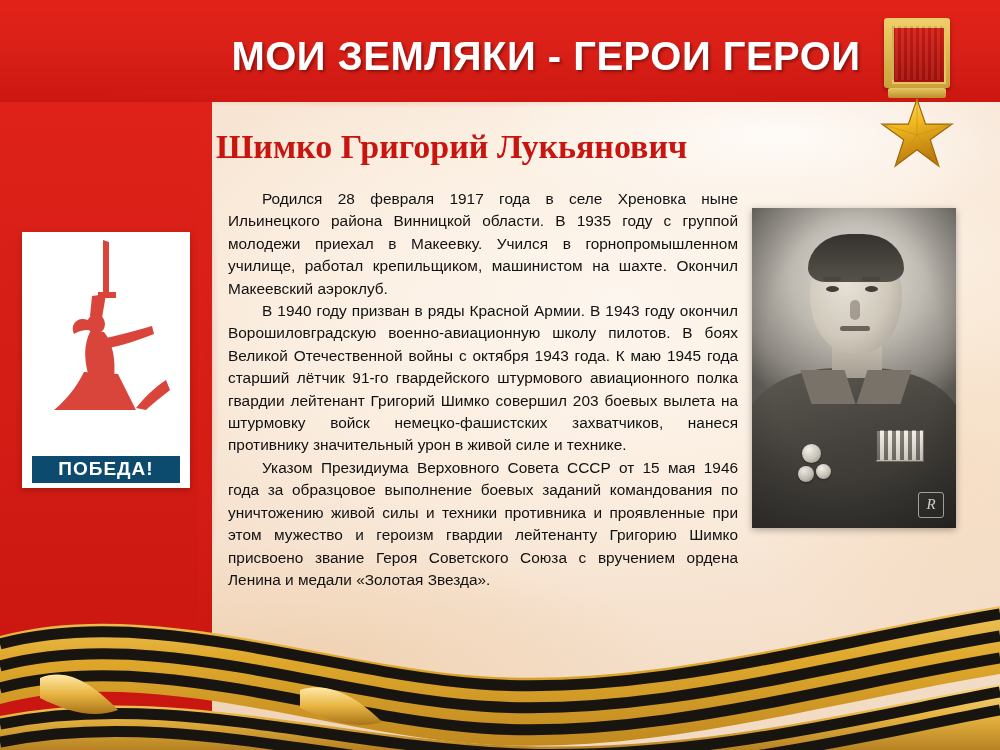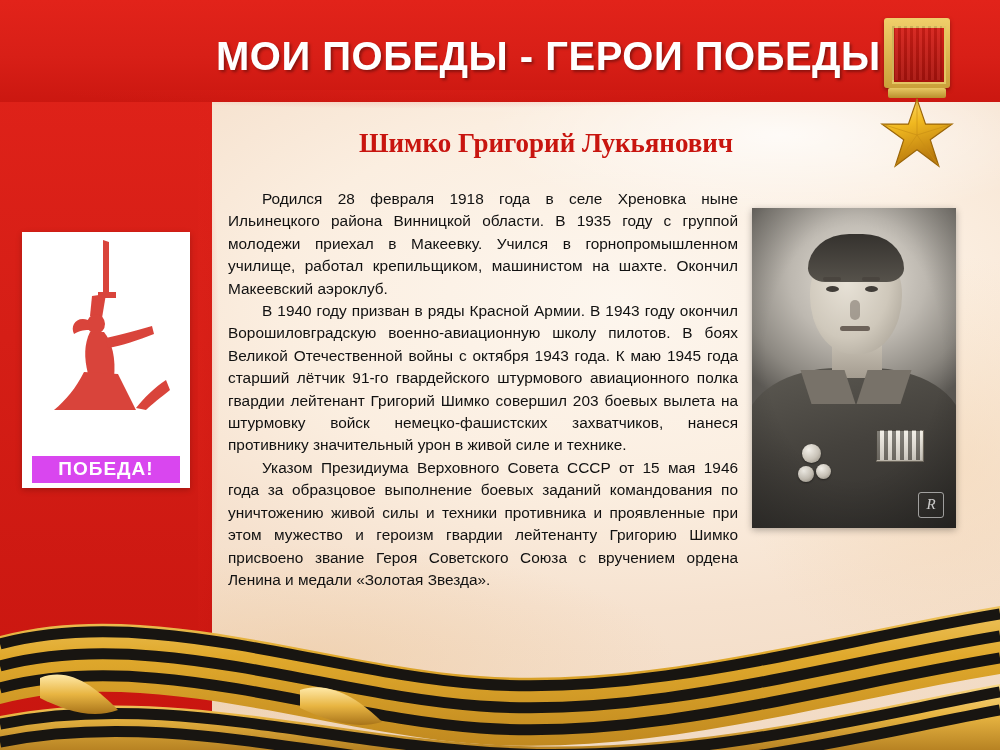--- a/index.html
+++ b/index.html
@@ -120,23 +120,23 @@
     left: 8px; top: 78px;
     width: 78px; height: 78px;
   }
 
   
   #hero-name {
     position: absolute;
     left: 216px;
     top: 128px;
     width: 660px;
-    text-align: center;
+    text-align: left;
     color: #c8150f;
-    font-size: 27px;
+    font-size: 34px;
     font-weight: bold;
     font-family: "Liberation Serif", serif;
     white-space: nowrap;
   }
 
   
   #bio {
     position: absolute;
     left: 228px;
     top: 188px;
@@ -298,21 +298,21 @@
     font-size: 46px;
     font-weight: bold;
     letter-spacing: -1px;
     line-height: 46px;
   }
   #emblem .pobeda {
     position: absolute;
     left: 10px;
     top: 224px;
     width: 148px;
-    background: #d946ef;
+    background: #0c4a6e;
     color: #ffffff;
     font-size: 19px;
     font-weight: bold;
     text-align: center;
     letter-spacing: 1px;
     padding: 2px 0 3px 0;
   }
 
   
   #ribbon {
@@ -327,21 +327,21 @@
 </head>
 <body>
 
 <div id="poster">
 
   <div id="bg-swirls"></div>
 
   <div id="left-band"></div>
   <div id="top-band"></div>
 
-  <div id="title">МОИ ПОБЕДЫ - ГЕРОИ ПОБЕДЫ</div>
+  <div id="title">МОИ ЗЕМЛЯКИ - ГЕРОИ ГЕРОИ</div>
 
   <div id="medal">
     <div class="ribbon-bar"></div>
     <div class="ribbon-inner"></div>
     <div class="ribbon-stripe"></div>
     <div class="clasp"></div>
     <svg class="star" viewBox="0 0 100 100">
       <defs>
         <linearGradient id="goldgrad" x1="0" y1="0" x2="0.3" y2="1">
           <stop offset="0%" stop-color="#ffe27a"></stop>
@@ -357,21 +357,21 @@
         <line x1="78" y1="90" x2="50" y2="50"></line>
         <line x1="22" y1="90" x2="50" y2="50"></line>
         <line x1="5" y1="36" x2="50" y2="50"></line>
       </g>
     </svg>
   </div>
 
   <div id="hero-name">Шимко Григорий Лукьянович</div>
 
   <div id="bio">
-    <p>Родился 28 февраля 1918 года в селе Хреновка ныне Ильинецкого района Винницкой области. В 1935 году с группой молодежи приехал в Макеевку. Учился в горнопромышленном училище, работал крепильщиком, машинистом на шахте. Окончил Макеевский аэроклуб.</p>
+    <p>Родился 28 февраля 1917 года в селе Хреновка ныне Ильинецкого района Винницкой области. В 1935 году с группой молодежи приехал в Макеевку. Учился в горнопромышленном училище, работал крепильщиком, машинистом на шахте. Окончил Макеевский аэроклуб.</p>
     <p>В 1940 году призван в ряды Красной Армии. В 1943 году окончил Ворошиловградскую военно-авиационную школу пилотов. В боях Великой Отечественной войны с октября 1943 года. К маю 1945 года старший лётчик 91-го гвардейского штурмового авиационного полка гвардии лейтенант Григорий Шимко совершил 203 боевых вылета на штурмовку войск немецко-фашистских захватчиков, нанеся противнику значительный урон в живой силе и технике.</p>
     <p>Указом Президиума Верховного Совета СССР от 15 мая 1946 года за образцовое выполнение боевых заданий командования по уничтожению живой силы и техники противника и проявленные при этом мужество и героизм гвардии лейтенанту Григорию Шимко присвоено звание Героя Советского Союза с вручением ордена Ленина и медали «Золотая Звезда».</p>
   </div>
 
   <div id="portrait">
     <div class="photo-sky"></div>
     <div class="tunic"></div>
     <div class="neck"></div>
     <div class="collar-l"></div>
     <div class="collar-r"></div>

